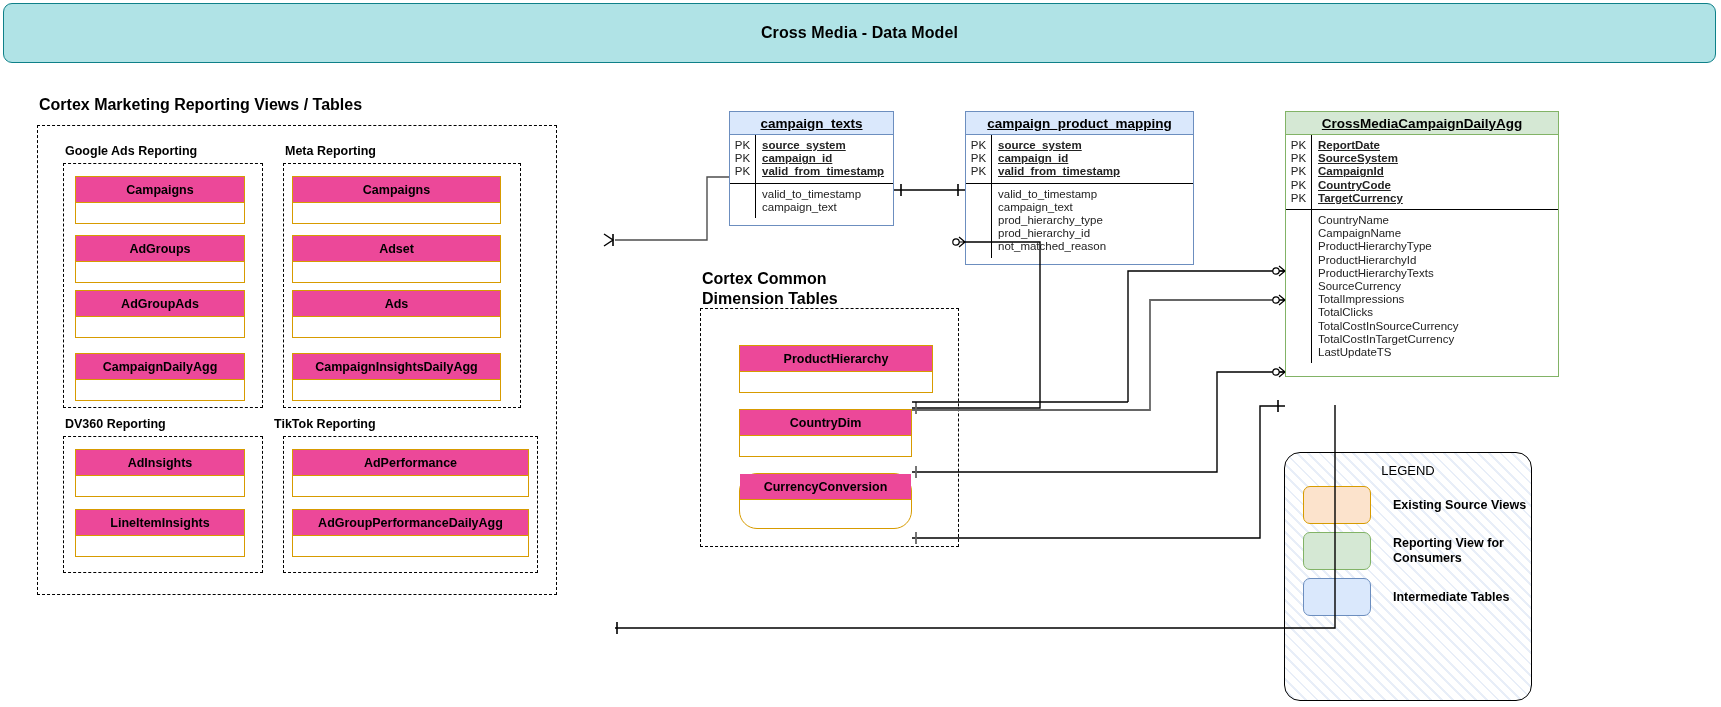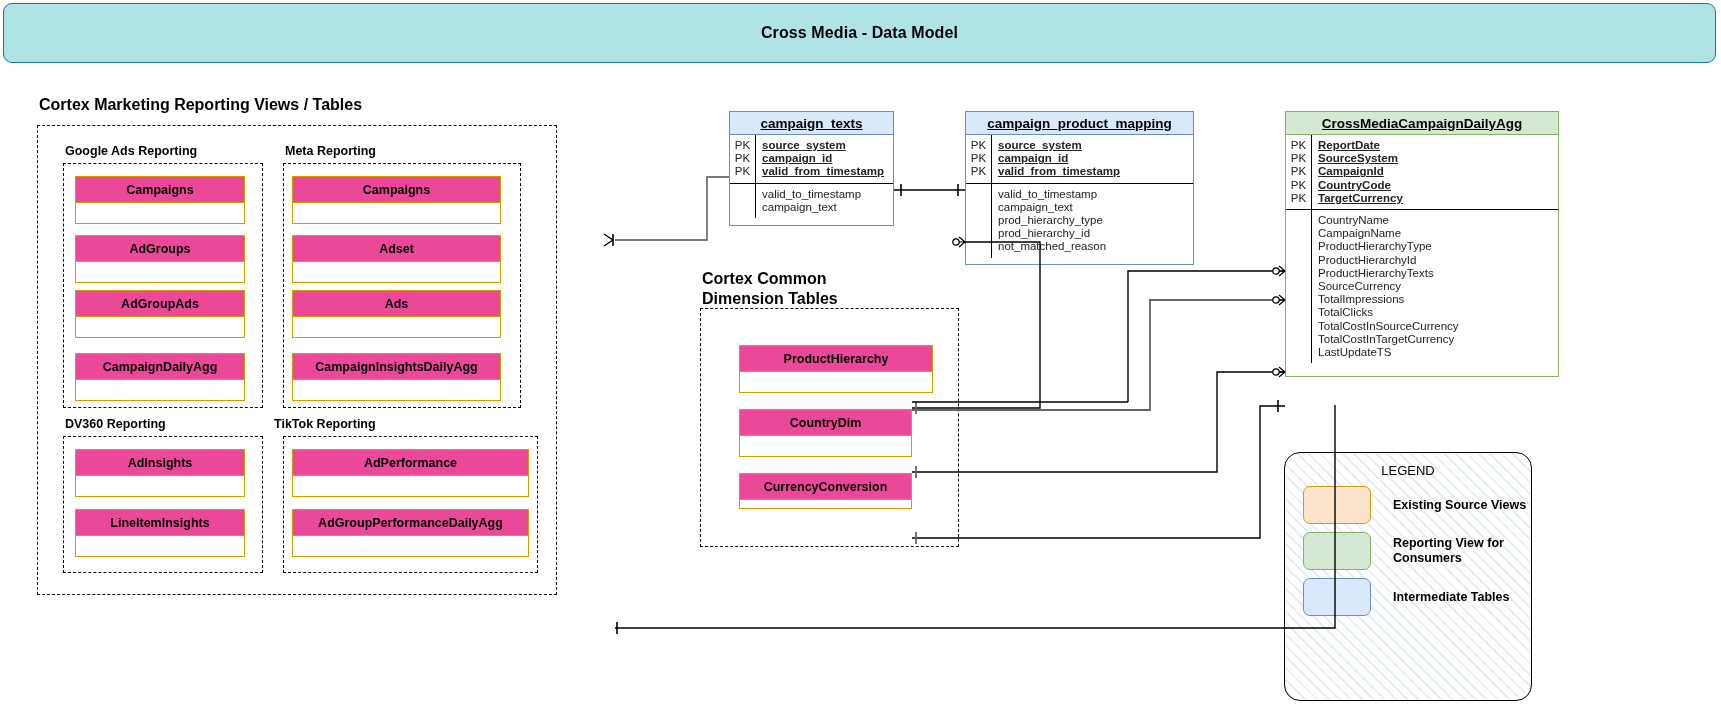--- a/index.html
+++ b/index.html
@@ -124,21 +124,21 @@
 <div class="caption" style="left:702px;top:269px;line-height:20px;">Cortex Common
 Dimension Tables</div>
 <div class="dashed" style="left:700px;top:308px;width:259px;height:239px;"></div>
 
 <div class="srcbox" style="left:739px;top:345px;width:194px;height:48px;">
   <div class="hdr">ProductHierarchy</div>
 </div>
 <div class="srcbox" style="left:739px;top:409px;width:173px;height:48px;">
   <div class="hdr">CountryDim</div>
 </div>
-<div class="srcbox" style="left:739px;top:473px;width:173px;height:36px;">
+<div class="srcbox" style="left:739px;top:473px;width:173px;height:56px;border-radius:18px;">
   <div class="hdr">CurrencyConversion</div>
 </div>
 
 <div class="ertable blue" style="left:729px;top:111px;width:165px;height:115px;">
   <div class="th">campaign_texts</div>
   <div class="sec top">
     <div class="keycol">
       <div class="pk">PK</div>
       <div class="pk">PK</div>
       <div class="pk">PK</div>

